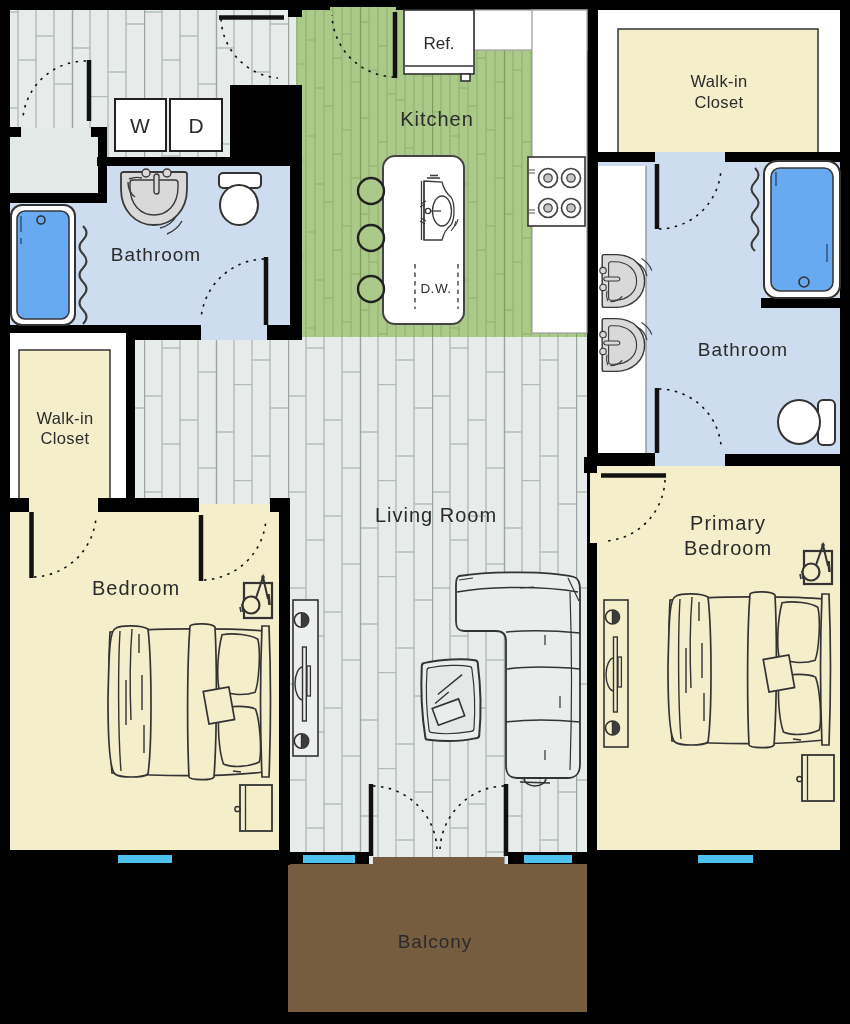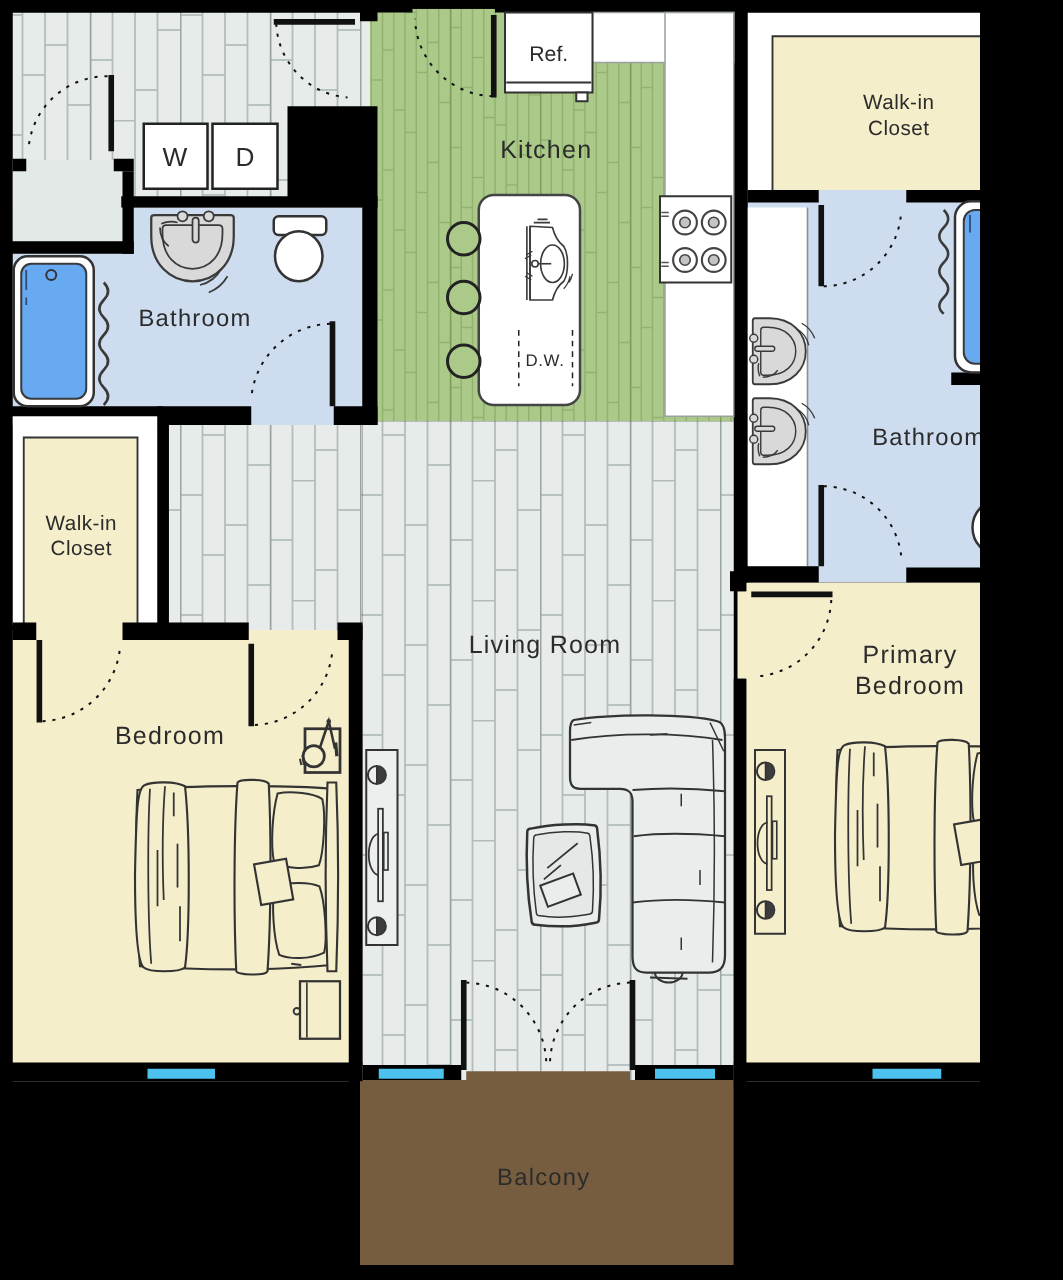--- a/index.html
+++ b/index.html
@@ -1,16 +1,16 @@
 <!DOCTYPE html>
 <html><head>
 <meta charset="utf-8">
 <style>
   html,body{margin:0;padding:0;background:#000;}
-  .wrap{position:relative;width:784px;height:1024px;overflow:hidden;background:#000;}
+  .wrap{position:relative;width:850px;height:1024px;overflow:hidden;background:#000;}
   svg{display:block;}
   text{font-family:"Liberation Sans",sans-serif;fill:#2b2b2b;}
 </style>
 </head>
 <body>
 <div class="wrap">
 <svg width="850" height="1024" viewBox="0 0 850 1024">
 <defs>
   <pattern id="grayFloor" width="144" height="96" patternUnits="userSpaceOnUse">
     <rect width="144" height="96" fill="#E7EBEA"></rect>

